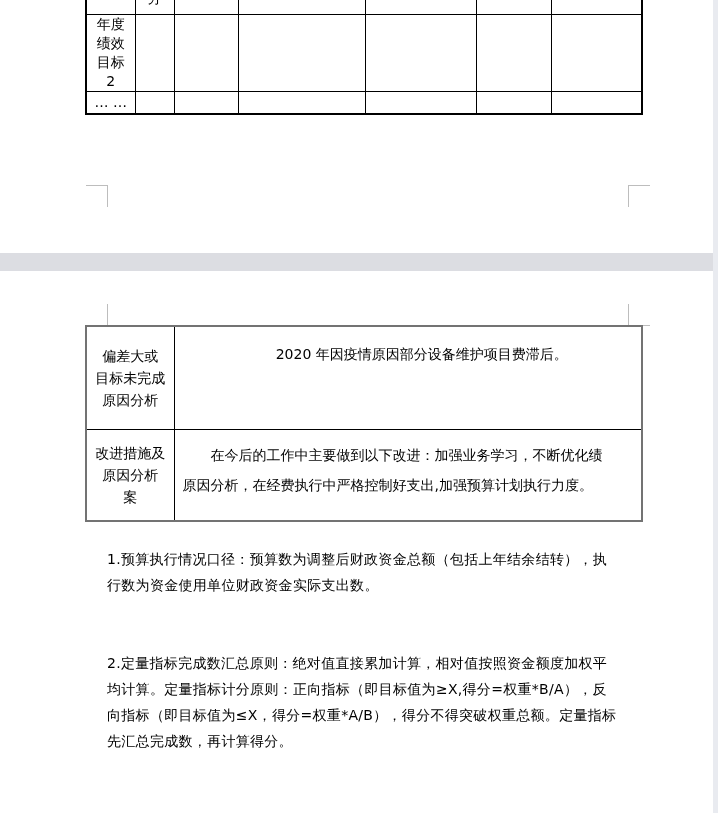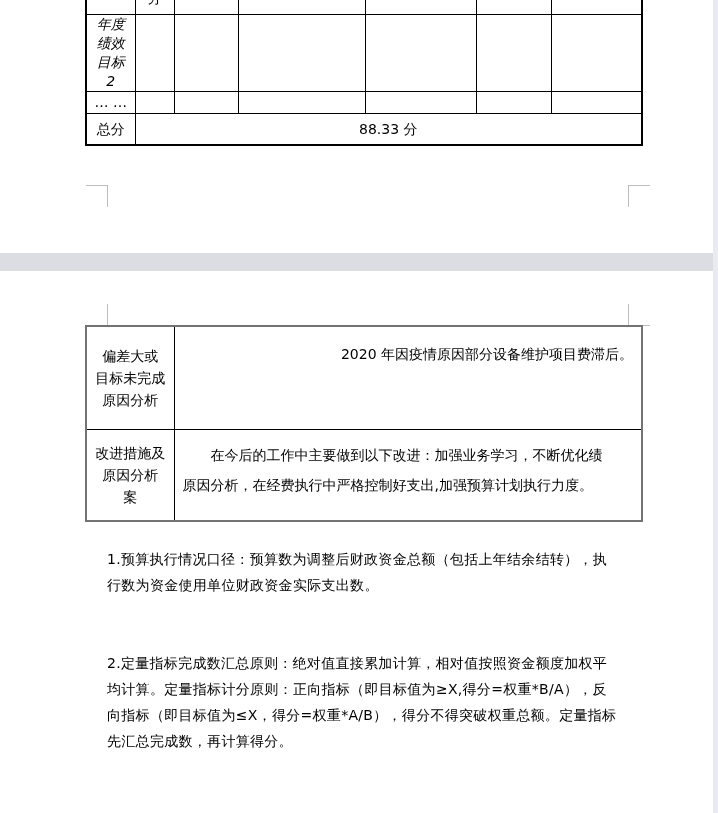--- a/index.html
+++ b/index.html
@@ -20,28 +20,28 @@
   .crop.p2-right{left:628px;top:304px;border-bottom:1px solid #bdbdbd;border-left:1px solid #bdbdbd;}
   
   table{border-collapse:collapse;table-layout:fixed;}
   td{border:1px solid #000;padding:0;font-size:14px;line-height:19px;text-align:center;vertical-align:middle;overflow:hidden;}
   .tbl{position:absolute;}
   .tbl-top{left:85px;top:-2px;width:558px;border:2px solid #000;}
   .tbl-bottom{left:85px;top:325px;width:558px;border:2px solid #737373;}
   .pre{white-space:pre-line;}
   .clip-cell{height:10px;}
   .clip-cell span{display:block;transform:translateY(-9px);line-height:14px;}
-  .goal-row td{height:76px;font-style:italic;}
+  .goal-row td{height:76px;}
   .dots-row td{height:21px;}
   .total-row td{height:30px;}
   .b2-r1 td{height:86px;}
   .b2-r2 td{height:80px;}
   .hdr-cell{line-height:22px;}
   .content-cell{
-    text-align:right;vertical-align:top;
+    text-align:center;vertical-align:top;
     padding:16px 8px 0 8px;
     text-indent:2em;line-height:22px;
   }
   .content-cell2{
     text-align:left;vertical-align:top;
     padding:10px 8px 0 8px;
     text-indent:2em;line-height:30px;white-space:pre-line;
   }
   
   .notes{
@@ -98,24 +98,20 @@
   </tr>
   <tr class="dots-row">
     <td>… …</td>
     <td></td>
         <td></td>
     <td></td>
         <td></td>
     <td></td>
         <td></td>
   </tr>
-  <tr class="total-row">
-    <td>总分</td>
-    <td colspan="6">88.33 分</td>
-  </tr>
 </tbody>
   </table>
 
 <table class="tbl tbl-bottom">
   <colgroup>
     <col style="width:88px">
       <col style="width:468px">
   </colgroup>
   <tbody>
       <tr class="b2-r1">

